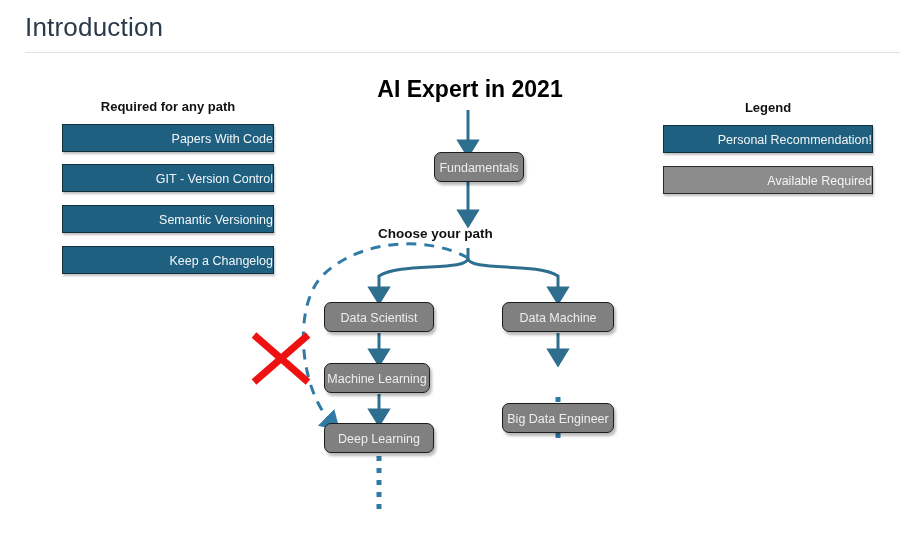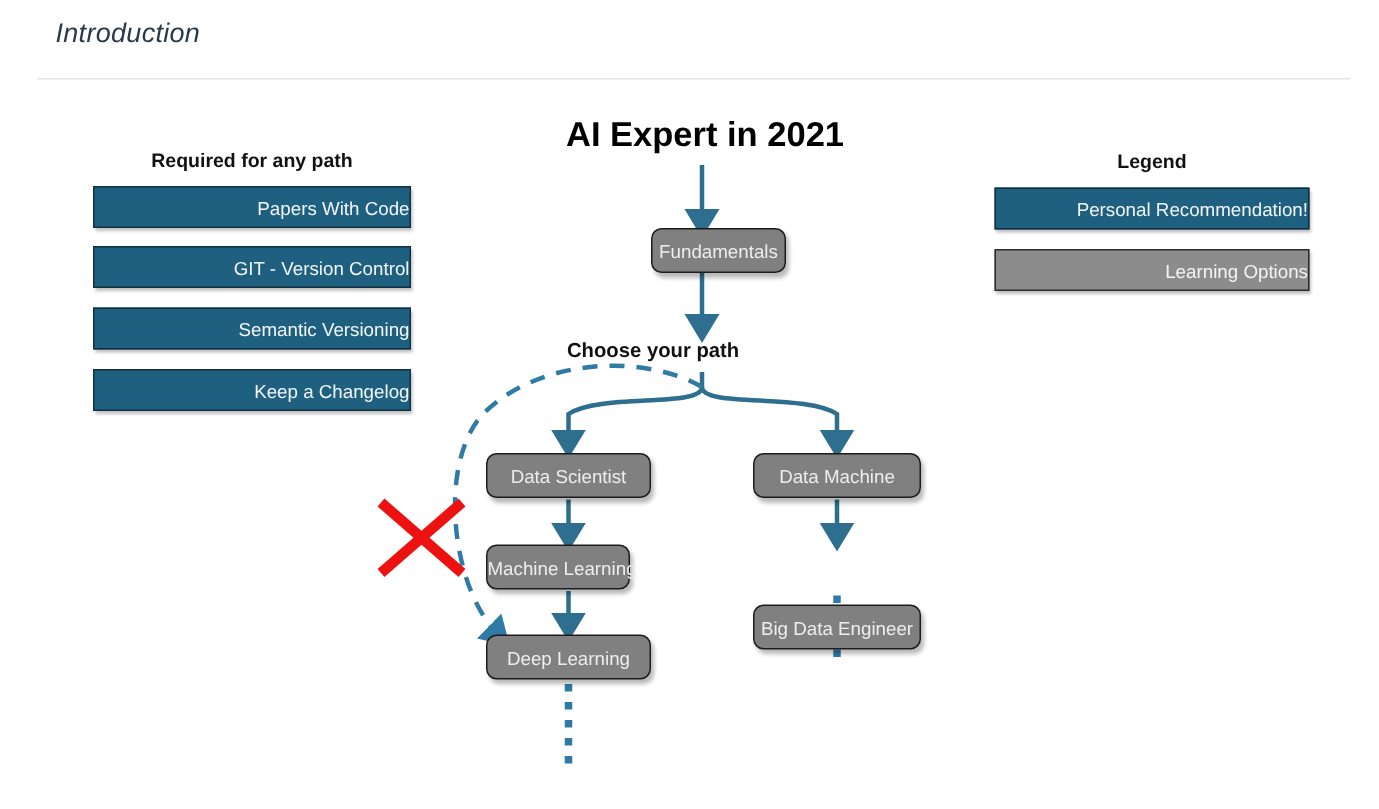--- a/index.html
+++ b/index.html
@@ -11,27 +11,26 @@
     width: 919px;
     height: 539px;
     position: relative;
     font-family: "Liberation Sans", sans-serif;
     overflow: hidden;
   }
 
   
   #page-title {
     position: absolute;
-    left: 37px;
+    left: 25px;
     top: 12px;
-    font-size: 18px;
+    font-size: 26px;
     font-weight: 400;
     color: #2b3a4a;
     letter-spacing: 0.2px;
-    font-style: italic;
   }
   #header-rule {
     position: absolute;
     left: 25px;
     top: 52px;
     width: 875px;
     height: 1px;
     background: #e3e3e3;
   }
 
@@ -131,21 +130,21 @@
 <div id="required-heading" class="col-heading">Required for any path</div>
 
 <div class="pill left" style="top:124px">Papers With Code</div>
 <div class="pill left" style="top:164px">GIT - Version Control</div>
 <div class="pill left" style="top:205px">Semantic Versioning</div>
 <div class="pill left" style="top:246px">Keep a Changelog</div>
 
 <div id="legend-heading" class="col-heading">Legend</div>
 
 <div class="pill legend" style="top:125px">Personal Recommendation!</div>
-<div class="pill legend gray" style="top:166px">Learning Options</div>
+<div class="pill legend gray" style="top:166px">Available Required</div>
 
 <div id="flow-title">AI Expert in 2021</div>
 
 <svg id="connectors" viewBox="0 0 919 539" xmlns="http://www.w3.org/2000/svg">
   <defs>
     <marker id="ah" markerWidth="9" markerHeight="9" refX="3.2" refY="4.5" orient="auto" markerUnits="strokeWidth">
       <path d="M0,0.6 L6.4,4.5 L0,8.4 z" fill="#2e6e8e"></path>
     </marker>
     <marker id="ah-dash" markerWidth="9" markerHeight="9" refX="3.2" refY="4.5" orient="auto" markerUnits="strokeWidth">
       <path d="M0,0.6 L6.4,4.5 L0,8.4 z" fill="#2f7ba6"></path>
@@ -181,19 +180,19 @@
     <line x1="308" y1="335" x2="254" y2="382"></line>
   </g>
 </svg>
 
 <div id="choose-label">Choose your path</div>
 
 <div class="node" style="left:434px; top:152px; width:90px;">Fundamentals</div>
 
 <div class="node" style="left:324px; top:302px; width:110px;">Data Scientist</div>
 
-<div class="node" style="left:324px; top:363px; width:96px;">Machine Learning</div>
+<div class="node" style="left:324px; top:363px; width:106px;">Machine Learning</div>
 
 <div class="node" style="left:324px; top:423px; width:110px;">Deep Learning</div>
 
 <div class="node" style="left:502px; top:302px; width:112px;">Data Machine</div>
 
 <div class="node" style="left:502px; top:363px; width:112px;margin-top:40px;">Big Data Engineer</div>
 
 </body></html>

